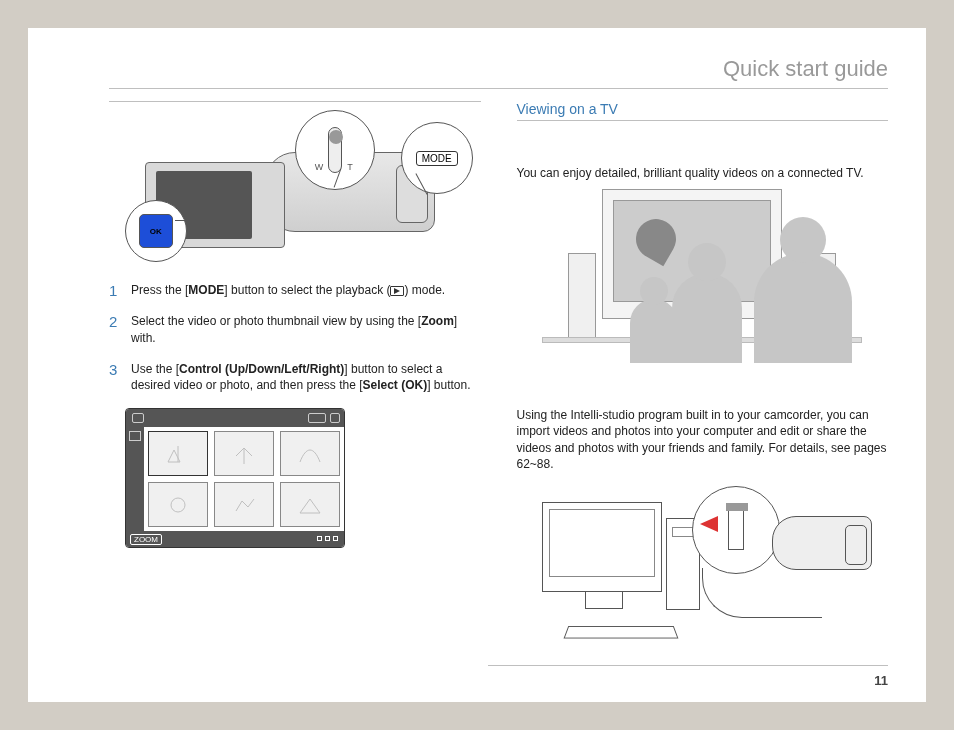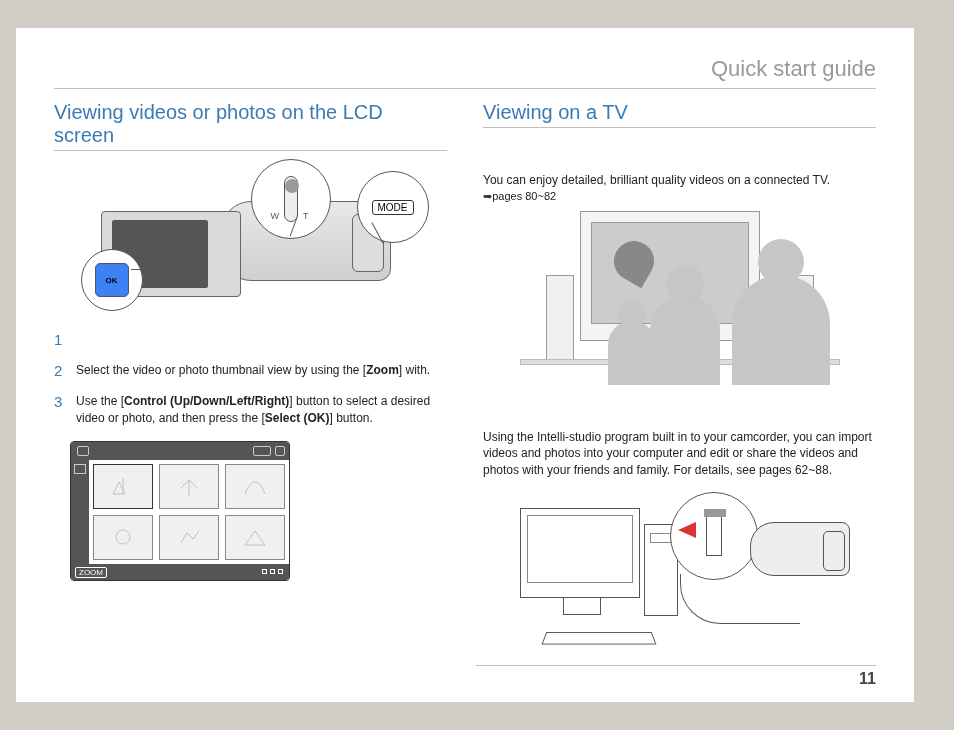--- a/index.html
+++ b/index.html
@@ -6,23 +6,24 @@
   body {
     background: #d2cdc5;
     font-family: Arial, Helvetica, sans-serif;
     width: 954px;
     height: 730px;
     overflow: hidden;
     position: relative;
   }
   .page {
     position: absolute;
-    left: 16px; top: 28px;
+    left: 28px; top: 28px;
     width: 898px; height: 674px;
     background: #fff;
+    padding-left: 43px;
   }
   .header {
     text-align: right;
     padding: 28px 38px 6px 38px;
     color: #999;
     font-size: 22px;
     font-weight: 400;
   }
   .hr-top {
     margin: 0 38px;
@@ -36,21 +37,21 @@
   }
   .col { flex: 1; min-width: 0; }
   .step-title {
     color: #3b7bb3;
     font-size: 17px;
     font-weight: 400;
     margin: 4px 0 16px 0;
   }
   .sub-title {
     color: #3b7bb3;
-    font-size: 20px;
+    font-size: 14px;
     font-weight: 400;
     margin-bottom: 3px;
   }
   .underline {
     border-bottom: 1px solid #bfbfbf;
     margin-bottom: 10px;
   }
   .body-text {
     font-size: 12px;
     color: #222;
@@ -115,21 +116,21 @@
   .zoom-slider {
     width: 14px; height: 46px; border:1px solid #555; border-radius:7px; background:#eee;
     position: relative;
   }
   .zoom-slider::before{content:"W"; position:absolute; left:-14px; top:34px; font-size:9px; color:#555;}
   .zoom-slider::after{content:"T"; position:absolute; right:-12px; top:34px; font-size:9px; color:#555;}
   .zoom-knob{position:absolute; left:0; top:2px; width:14px; height:14px; background:#999; border-radius:7px;}
   .ok-pad {
     width: 34px; height: 34px; border:1.5px solid #555; border-radius:5px;
     display:flex; align-items:center; justify-content:center;
-    font-size:8px; font-weight:bold; background:#3b82f6;
+    font-size:8px; font-weight:bold; background:#1d4ed8;
   }
   .callout-line{position:absolute; background:#555;}
   .cl1{left:90px; top:68px; width:1px; height:40px;}
   .cl1b{left:60px; top:108px; width:30px; height:1px;}
   .cl2{left:222px; top:56px; width:1px; height:20px; transform:rotate(20deg);}
   .cl3{left:306px; top:60px; width:1px; height:24px; transform:rotate(-28deg);}
 
   .steps { margin-top: 6px; }
   .step-row {
     display: flex;
@@ -224,38 +225,37 @@
   .callout.usb{left:170px;top:4px;width:88px;height:88px;border-width:1px;}
   .usb-inner{width:16px;height:40px;border:1px solid #555;background:#fff;position:relative;}
   .usb-inner::before{content:"";position:absolute;left:-3px;top:-8px;width:22px;height:8px;background:#999;}
   .arrow-red{position:absolute;left:178px;top:34px;width:0;height:0;border-right:18px solid #d33;border-top:8px solid transparent;border-bottom:8px solid transparent;}
   .cam2{position:absolute;right:10px;top:34px;width:100px;height:54px;border:1px solid #555;border-radius:24px 8px 8px 24px;background:#eee;}
   .cam2::after{content:"";position:absolute;right:4px;top:8px;width:20px;height:38px;border:1px solid #555;border-radius:5px;}
   .cable{position:absolute;left:180px;top:86px;width:120px;height:50px;border:1px solid #555;border-top:none;border-right:none;border-radius:0 0 0 40px;}
 
   .footer{
     position:absolute; right:38px; bottom:14px;
-    font-size:16px; color:#444; font-weight:bold;
+    font-size:13px; color:#444; font-weight:bold;
   }
   .footer-line{
     position:absolute; right:38px; bottom:36px; width:400px;
     border-top:1px solid #bfbfbf;
   }
 </style>
 </head>
 <body>
 
 <div class="page">
   <div class="header">Quick start guide</div>
   <hr class="hr-top">
 
   <div class="cols">
 
     <div class="col">
-      <div class="sub-title">Viewing videos or photos on the LCD screen</div>
       <div class="underline"></div>
 
       <div class="figure-box">
         <div class="cam-draw">
           <div class="cam-body"></div>
           <div class="cam-screen"></div>
           <div class="callout zoom">
             <div class="zoom-slider">
                 <div class="zoom-knob"></div>
               </div>
@@ -269,20 +269,23 @@
           <div class="callout-line cl1"></div>
             <div class="callout-line cl1b"></div>
           <div class="callout-line cl2"></div>
             <div class="callout-line cl3"></div>
         </div>
       </div>
 
       <div class="steps">
         <div class="step-row">
           <div class="step-num">1</div>
+          <div class="step-body">
+            <span>Press the [</span><b>MODE</b><span>] button to select the playback (</span><span class="play-icon"></span><span>) mode.</span>
+          </div>
         </div>
         <div class="step-row">
           <div class="step-num">2</div>
           <div class="step-body">
             <span>Select the video or photo thumbnail view by using the [</span><b>Zoom</b><span>] with.</span>
           </div>
         </div>
         <div class="step-row">
           <div class="step-num">3</div>
           <div class="step-body">
@@ -340,21 +343,20 @@
               <span></span>
             </div>
         </div>
       </div>
     </div>
 
     <div class="col">
       <div class="sub-title">Viewing on a TV</div>
       <div class="underline"></div>
       <div class="body-text" style="margin-bottom:2px">You can enjoy detailed, brilliant quality videos on a connected TV.</div>
-      <div class="ref-text">➥pages 80~82</div>
 
       <div class="tv-draw">
         <div class="speaker l"></div>
         <div class="tv-body">
           <div class="tv-screen">
               <div class="ski"></div>
             </div>
         </div>
         <div class="speaker r"></div>
         <div class="tv-shelf"></div>

